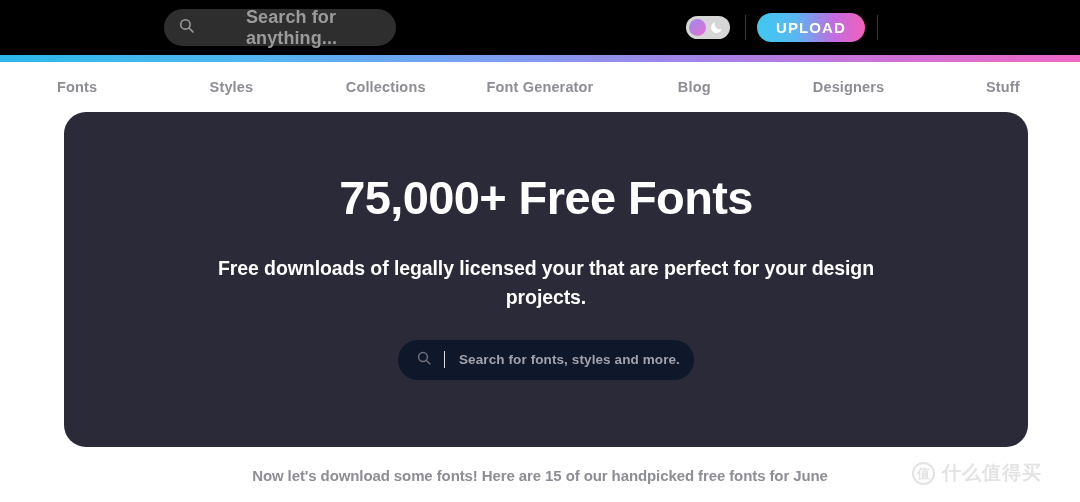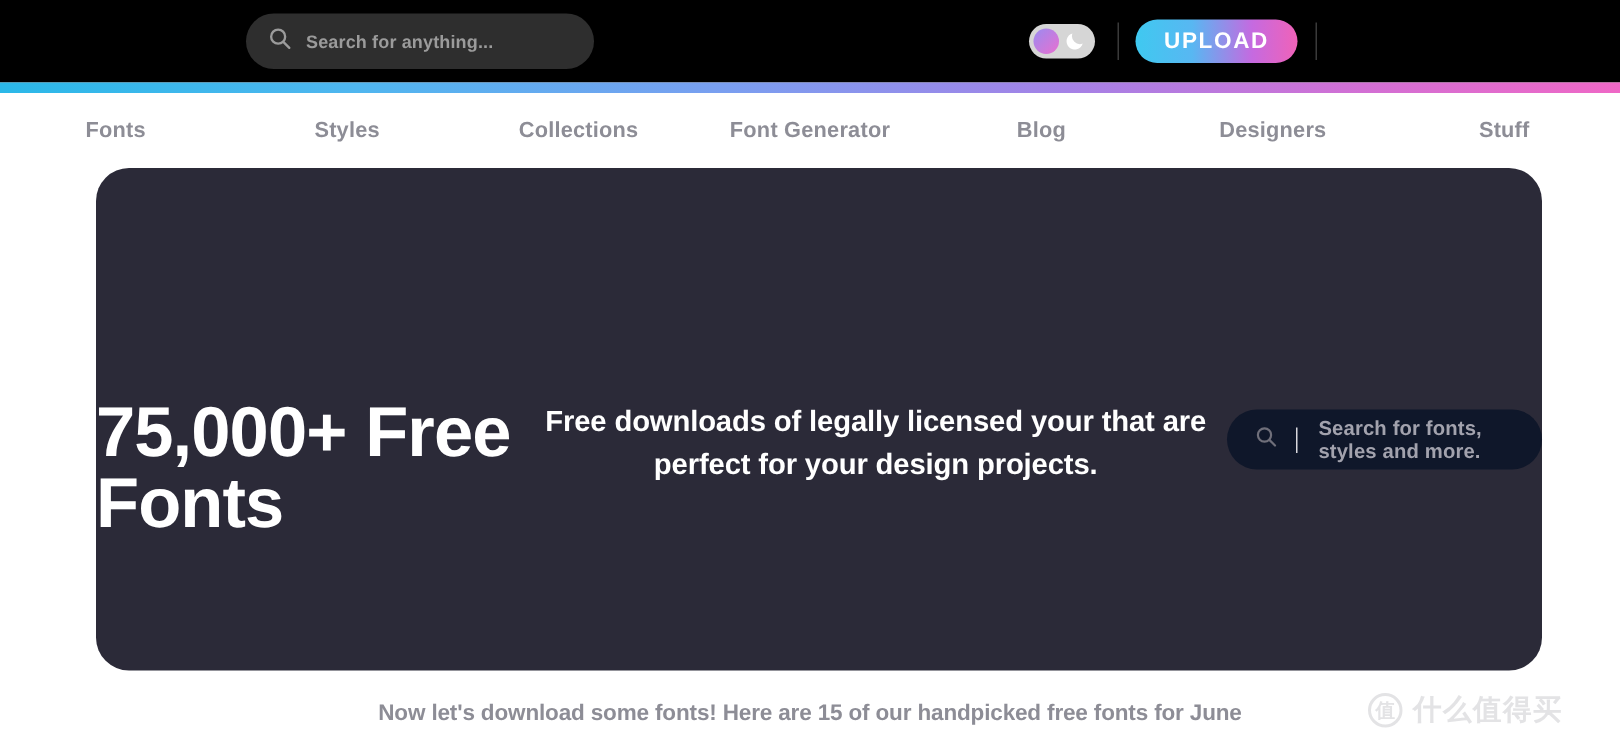--- a/index.html
+++ b/index.html
@@ -16,21 +16,21 @@
     position:absolute; left:0; top:0; width:1080px; height:55px;
     background:#000000;
   }
   .hdr-search{
     position:absolute; left:164px; top:9px; width:232px; height:37px;
     background:#2e2e2e; border-radius:19px;
     display:flex; align-items:center; gap:9px; padding-left:14px;
   }
   .hdr-search .mag{ flex:0 0 auto; display:block; }
   .hdr-search-text{
-    font-size:12px; color:#9b9b9b; letter-spacing:.1px; font-weight:600;
+    font-size:18px; color:#9b9b9b; letter-spacing:.1px; font-weight:600;margin-left:42px;
   }
 
   .toggle{
     position:absolute; left:686px; top:16px; width:44px; height:23px;
     background:#d6d6d6; border-radius:12px;
     display:flex; align-items:center; padding:0 3px;
   }
   .toggle .knob{
     width:17px; height:17px; border-radius:50%;
     background:linear-gradient(135deg,#9b8bf0 0%,#e86fd0 100%);
@@ -67,21 +67,21 @@
   .nav-item{
     flex:1 1 0; text-align:center;
     font-size:14.5px; font-weight:600; color:#8d8d96; letter-spacing:.15px;
     cursor:pointer; white-space:nowrap;
   }
 
   
   .hero{
     position:absolute; left:64px; top:112px; width:964px; height:335px;
     background:#2b2a38; border-radius:22px;
-    display:flex; align-items:center;
+    display:flex; flex-direction:column; align-items:center;
   }
   .hero-title{
     margin-top:62px;
     font-size:47px; font-weight:700; color:#ffffff; letter-spacing:-.6px;
     line-height:1;
   }
   .hero-sub{
     margin-top:33px; width:680px; text-align:center;
     font-size:19.5px; font-weight:700; color:#ffffff; line-height:1.5;
     letter-spacing:-.1px;

